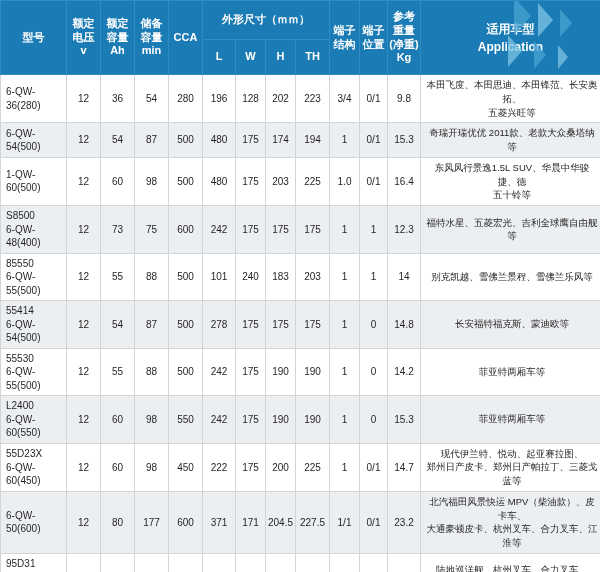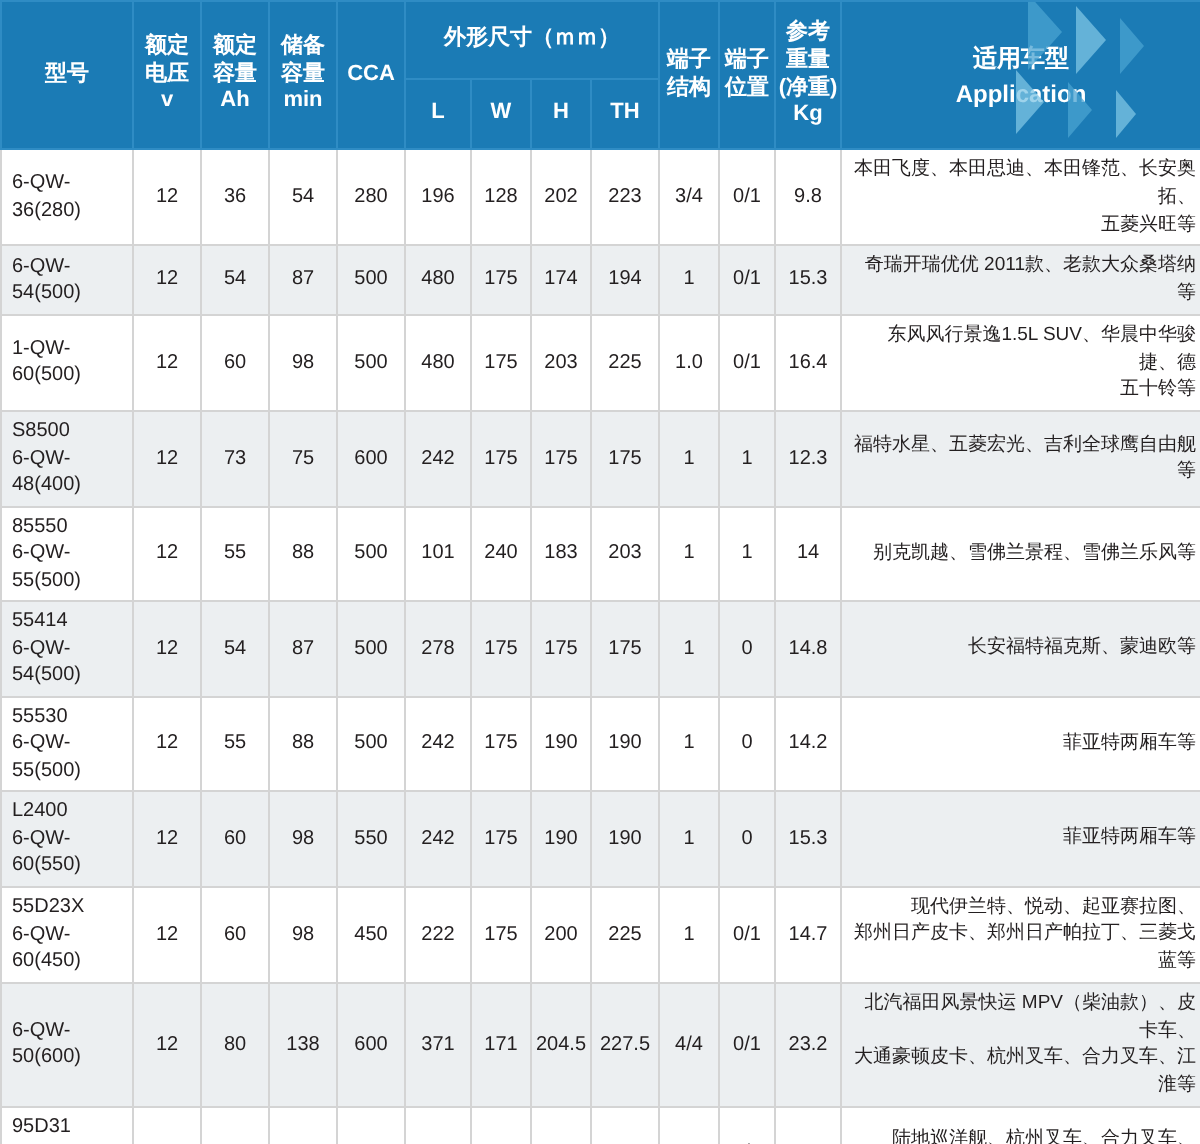--- a/index.html
+++ b/index.html
@@ -72,21 +72,21 @@
   tbody tr.alt td {
     background: #eceff1;
   }
   tbody td.model {
     text-align: left;
     padding-left: 5px;
     white-space: pre-line;
     font-size: 10px;
   }
   tbody td.app {
-    text-align: right;
+    text-align: center;
     padding-left: 5px;
     white-space: pre-line;
     font-size: 9.5px;
     line-height: 1.45;
   }
   .decor-wrap {
     position: absolute;
     top: 0;
     right: 0;
     width: 96px;
@@ -294,27 +294,27 @@
         <td>1</td>
         <td>0/1</td>
         <td>14.7</td>
         <td class="app">现代伊兰特、悦动、起亚赛拉图、
 郑州日产皮卡、郑州日产帕拉丁、三菱戈蓝等</td>
       </tr>
       <tr class="alt">
         <td class="model">6-QW-50(600)</td>
         <td>12</td>
         <td>80</td>
-        <td>138</td>
+        <td>177</td>
         <td>600</td>
         <td>371</td>
         <td>171</td>
         <td>204.5</td>
         <td>227.5</td>
-        <td>4/4</td>
+        <td>1/1</td>
         <td>0/1</td>
         <td>23.2</td>
         <td class="app">北汽福田风景快运 MPV（柴油款）、皮卡车、
 大通豪顿皮卡、杭州叉车、合力叉车、江淮等</td>
       </tr>
       <tr>
         <td class="model">95D31
 6-QW-85(600)</td>
         <td>12</td>
         <td>85</td>

